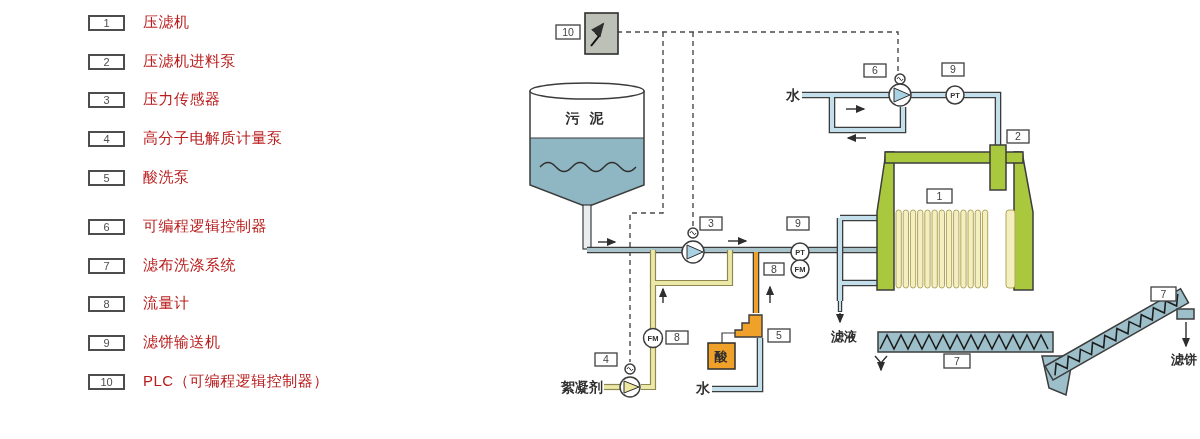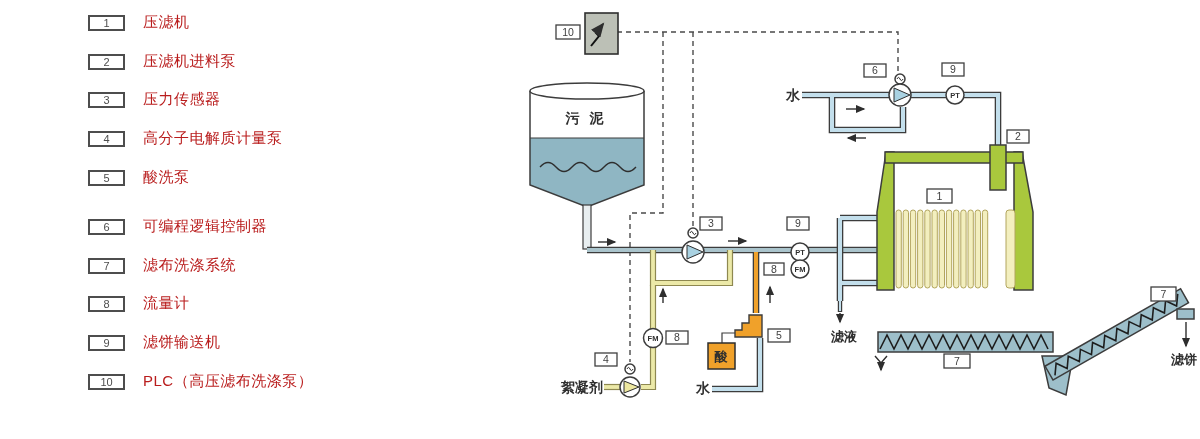--- a/index.html
+++ b/index.html
@@ -77,21 +77,21 @@
     <div class="lrow" style="top:294px">
         <span class="lnum">8</span>
         <span class="ltxt">流量计</span>
       </div>
     <div class="lrow" style="top:333px">
         <span class="lnum">9</span>
         <span class="ltxt">滤饼输送机</span>
       </div>
     <div class="lrow" style="top:372px">
         <span class="lnum">10</span>
-        <span class="ltxt">PLC（高压滤布洗涤泵）</span>
+        <span class="ltxt">PLC（可编程逻辑控制器）</span>
       </div>
   </div>
 
   
   <svg width="1200" height="439" viewBox="0 0 1200 439">
     <defs>
       <marker id="ah" markerWidth="9" markerHeight="8" refX="6" refY="3" orient="auto">
         <path d="M0,0 L7,3 L0,6 Z" fill="#2e2e2e"></path>
       </marker>
     </defs>

